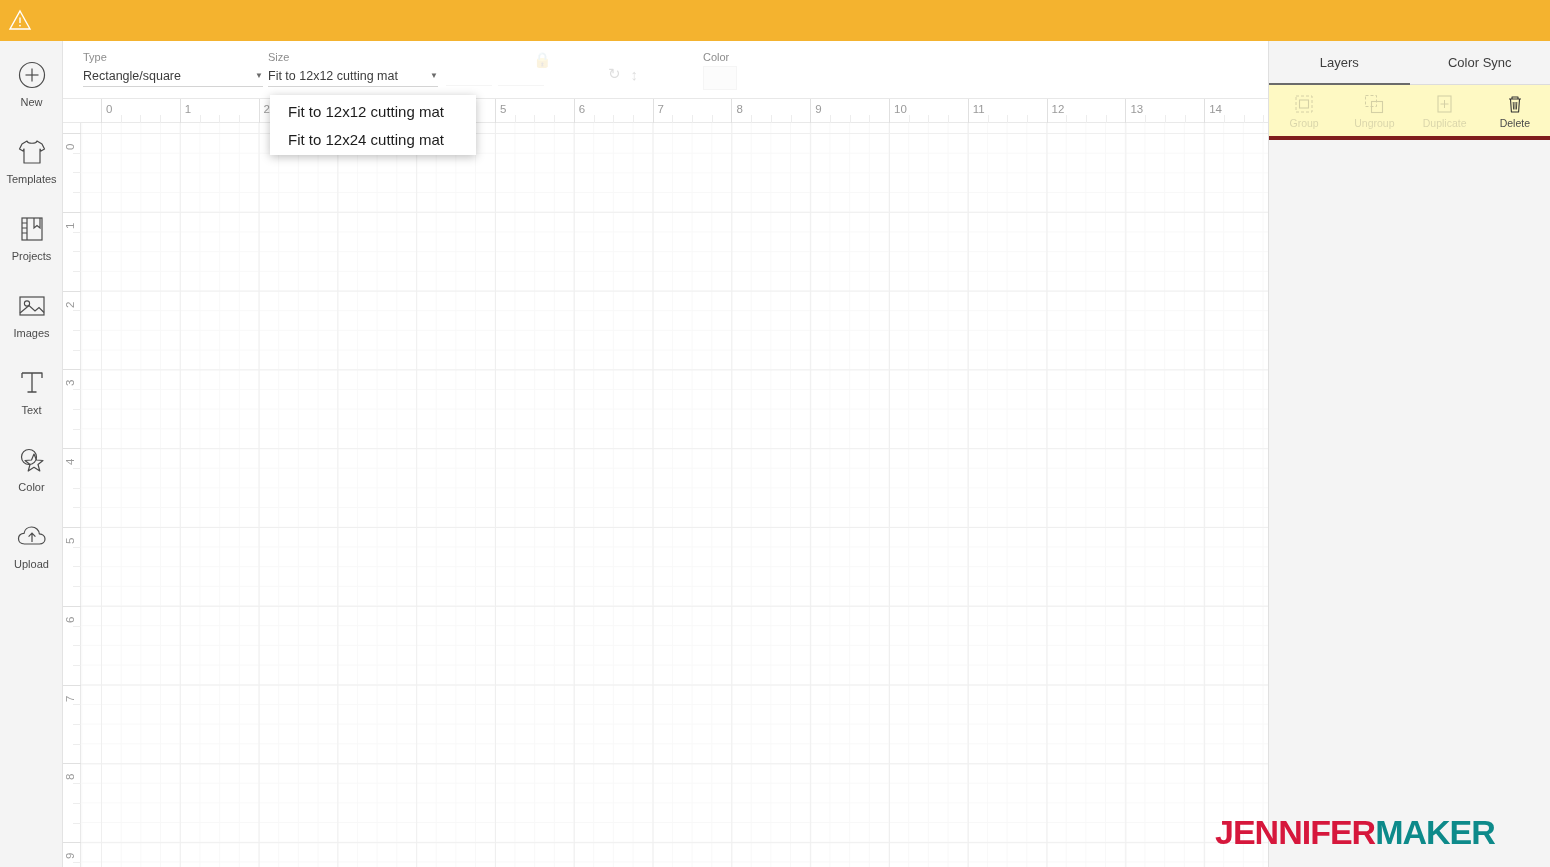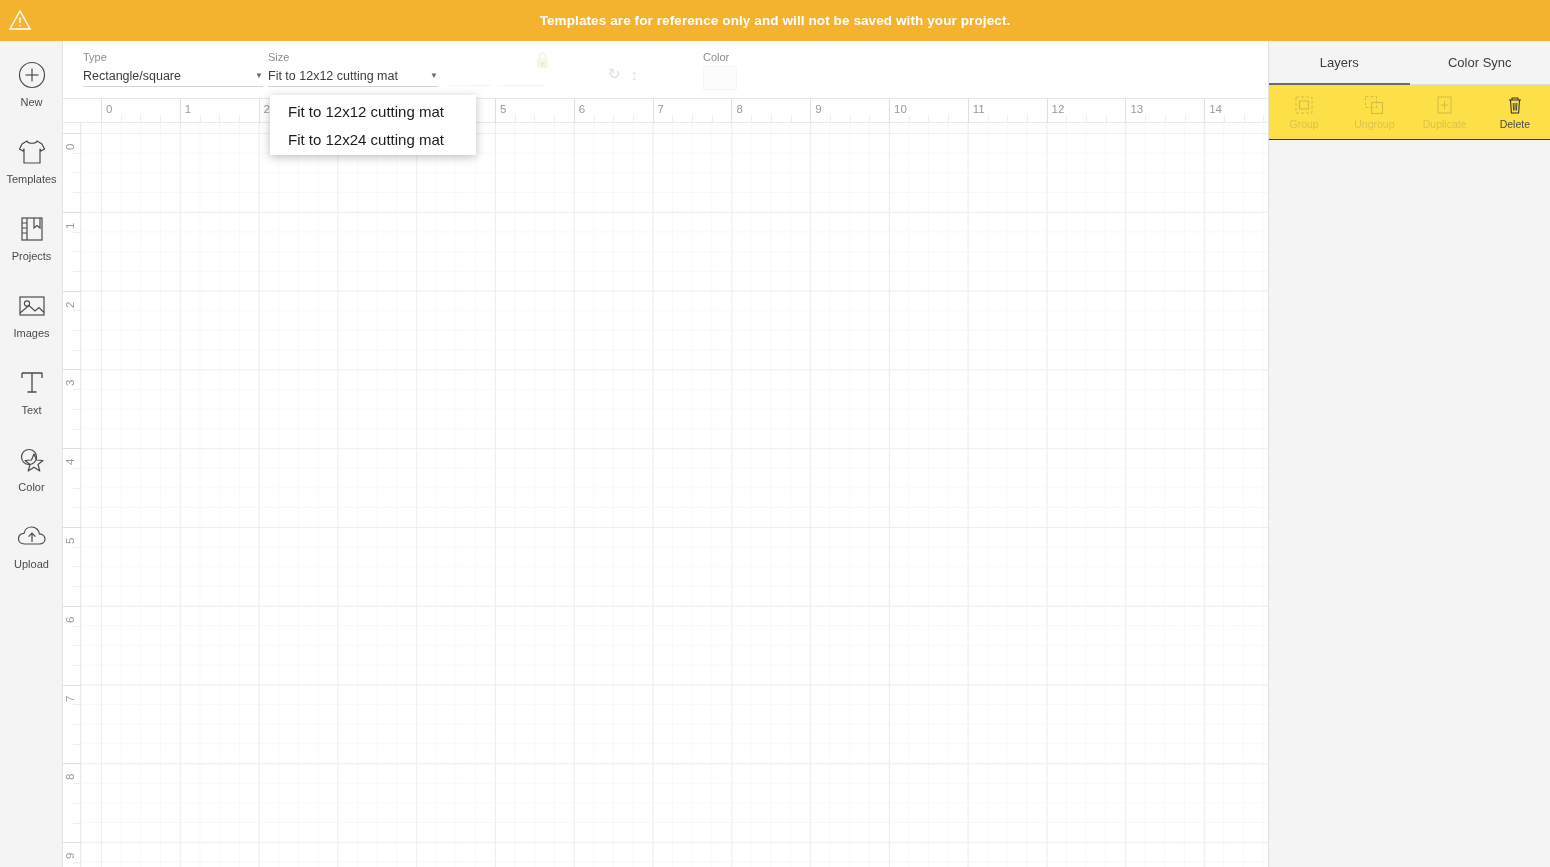--- a/index.html
+++ b/index.html
@@ -120,22 +120,22 @@
     background:#f4f4f4; border-left:1px solid #e0e0e0;
   }
   .tabs { display:flex; height:44px; background:#f4f4f4; }
   .tab {
     flex:1; display:flex; align-items:center; justify-content:center;
     font-size:13px; color:#3d3d3d; cursor:pointer;
   }
   .tab.active { border-bottom:2px solid #6b6b6b; }
   .tab:not(.active) { border-bottom:1px solid #dcdcdc; }
   .ops {
-    display:flex; height:55px; background:#fde047;
-    border-bottom:1px solid #7f1d1d;
+    display:flex; height:55px; background:#fef9c3;
+    border-bottom:4px solid #7f1d1d;
   }
   .op {
     flex:1; display:flex; flex-direction:column;
     align-items:center; justify-content:center; cursor:pointer;
   }
   .op.dis { opacity:.20; }
   .op-lbl { font-size:10.5px; color:#4b4b4b; margin-top:2px; }
   .rpanel-body { height:681px; background:#f4f4f4; }
 
   .layer-row {
@@ -164,21 +164,20 @@
 <body>
 
 <div id="app">
 
   <div class="banner">
     <svg class="banner-warn" viewBox="0 0 24 24">
       <path d="M12 3 L22 21 L2 21 Z" fill="none" stroke="#ffffff" stroke-width="1.4"></path>
       <line x1="12" y1="9.5" x2="12" y2="15" stroke="#ffffff" stroke-width="1.4"></line>
       <circle cx="12" cy="17.6" r=".9" fill="#ffffff"></circle>
     </svg>
-    <span class="banner-text">Templates are for reference only and will not be saved with your project.</span>
   </div>
 
   <div class="rail">
 
     <div class="rail-item">
       <div class="rail-ico">
         <svg width="30" height="30" viewBox="0 0 30 30">
           <circle cx="15" cy="15" r="12.5" fill="none" stroke="#4b4b4b" stroke-width="1.2"></circle>
           <line x1="15" y1="8.5" x2="15" y2="21.5" stroke="#4b4b4b" stroke-width="1.2"></line>
           <line x1="8.5" y1="15" x2="21.5" y2="15" stroke="#4b4b4b" stroke-width="1.2"></line>
@@ -498,14 +497,17 @@
         </svg>
         <span class="op-lbl">Delete</span>
       </div>
     </div>
 
     <div class="rpanel-body"></div>
 
 
   </div>
 
+  <div class="watermark">
+    <span class="wm-a">JENNIFER</span><span class="wm-b">MAKER</span>
+  </div>
 
 </div>
 
 </body></html>

